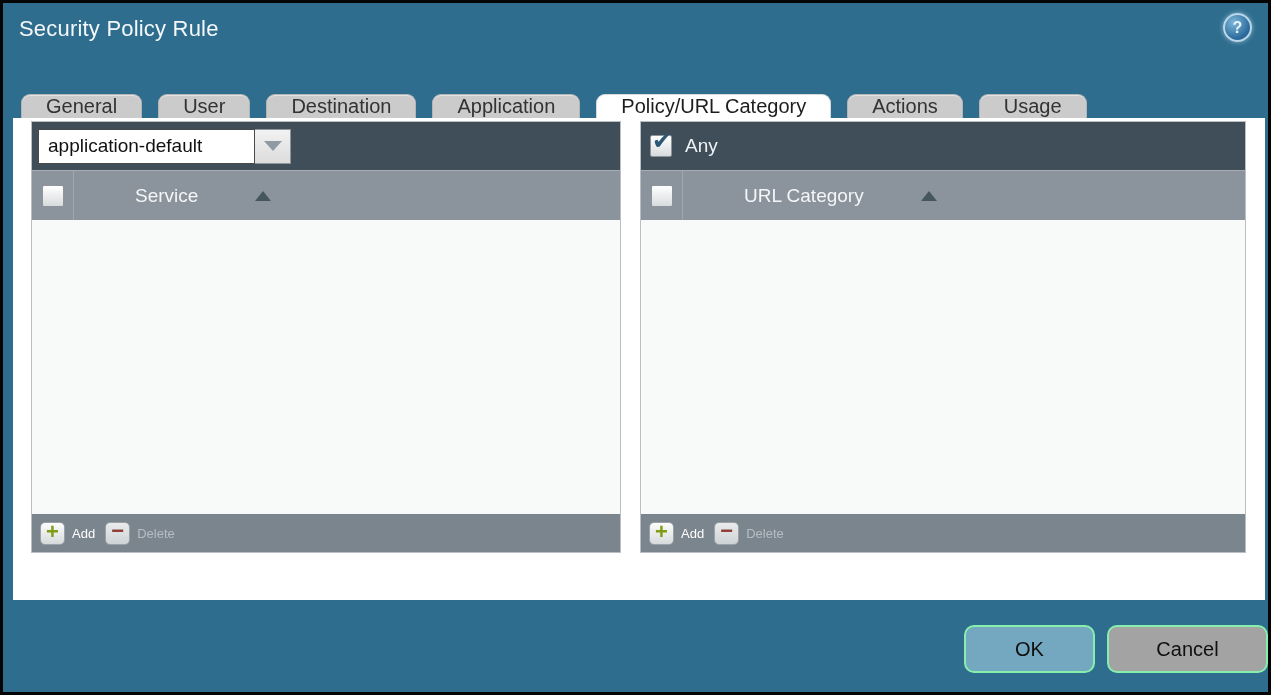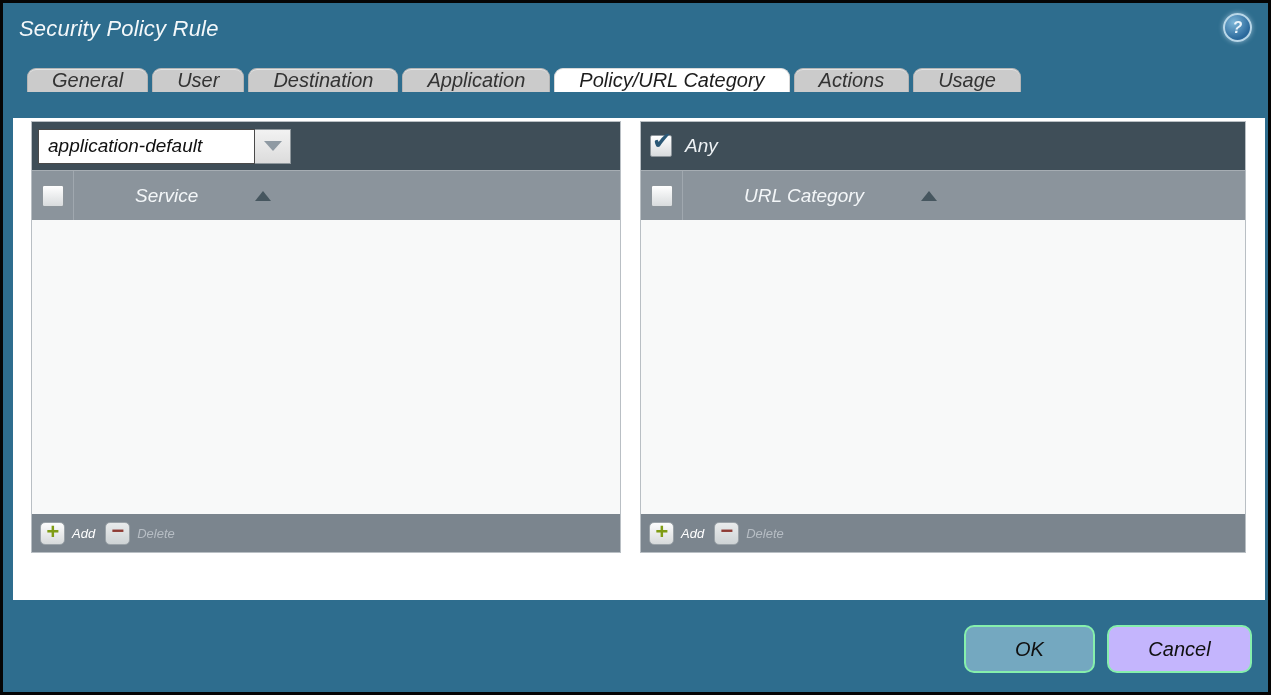--- a/index.html
+++ b/index.html
@@ -1,15 +1,15 @@
 <!DOCTYPE html>
 <html><head>
 <meta charset="utf-8">
 <style>
-  * { margin:0; padding:0; box-sizing:border-box;font-style:italic; }
+  * { margin:0; padding:0; box-sizing:border-box; }
   html,body { width:1271px; height:695px; overflow:hidden; }
   body { font-family:"Liberation Sans","DejaVu Sans",sans-serif; }
 
   .app {
     position:relative; width:1271px; height:695px;
     background:#2e6d8e; border:3px solid #050505;
   }
 
   
   .title {
@@ -21,22 +21,22 @@
     width:29px; height:29px; border-radius:50%;
     background:radial-gradient(circle at 35% 30%, #7db6d8, #2a689b 70%);
     border:2px solid #b9d7e8; box-shadow:0 0 5px rgba(220,240,255,.55);
     color:#eaf4fb; font-size:16px; font-weight:bold;
     display:flex; align-items:center; justify-content:center;
     cursor:pointer;
   }
 
   
   .tabs {
-    position:absolute; left:24px; top:65px; height:50px;
-    display:flex; gap:4px; align-items:flex-start;
+    position:absolute; left:18px; top:65px; height:50px;
+    display:flex; gap:16px; align-items:flex-end;
   }
   .tab {
     background:#cbcbcb; color:#333;
     border:1px solid #b5b5b5; border-bottom:none;
     border-radius:9px 9px 0 0;
     padding:0 24px; font-size:20px;
     display:flex; align-items:center; cursor:pointer;
     box-shadow:inset 0 1px 0 #e4e4e4;
   }
   .tab.active {
@@ -137,21 +137,21 @@
 
   
   .action-btn {
     position:absolute; top:622px; height:48px;
     border:2px solid #86efac; border-radius:10px;
     font-size:20px; color:#101010; cursor:pointer;
     display:flex; align-items:center; justify-content:center;
     font-family:"Liberation Sans","DejaVu Sans",sans-serif;
   }
   .ok-btn     { left:961px;  width:131px; background:#74a8c0; }
-  .cancel-btn { left:1104px; width:145px; background:#c4b5fd; }
+  .cancel-btn { left:1104px; width:161px; background:#a3a3a3; }
 </style>
 </head>
 <body>
 
 <div class="app">
 
   <div class="title">Security Policy Rule</div>
   <div class="help-btn">?</div>
 
   <div class="tabs">

